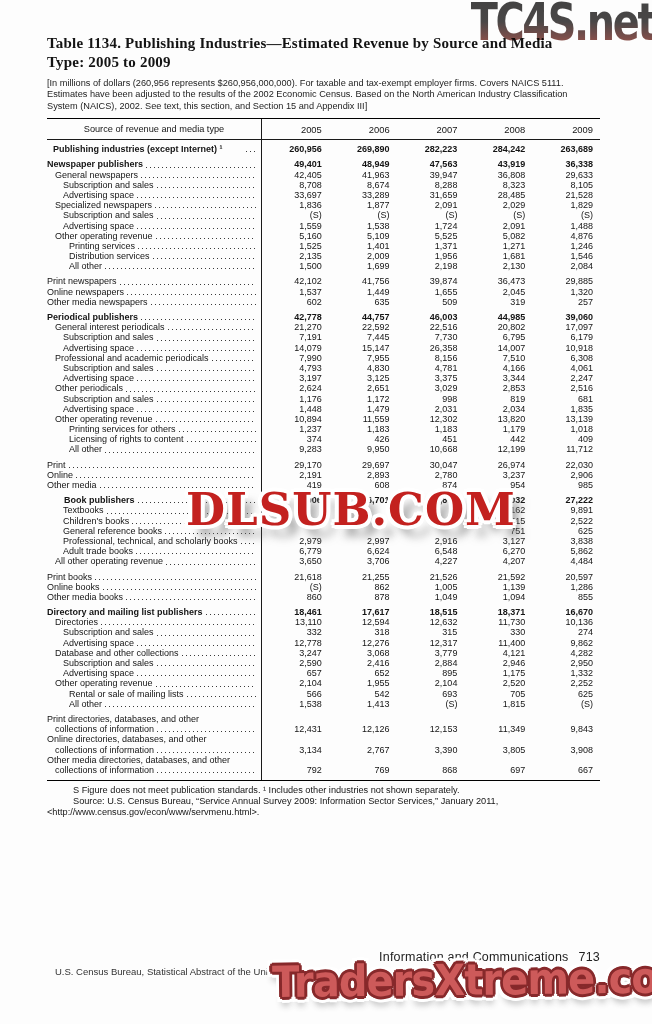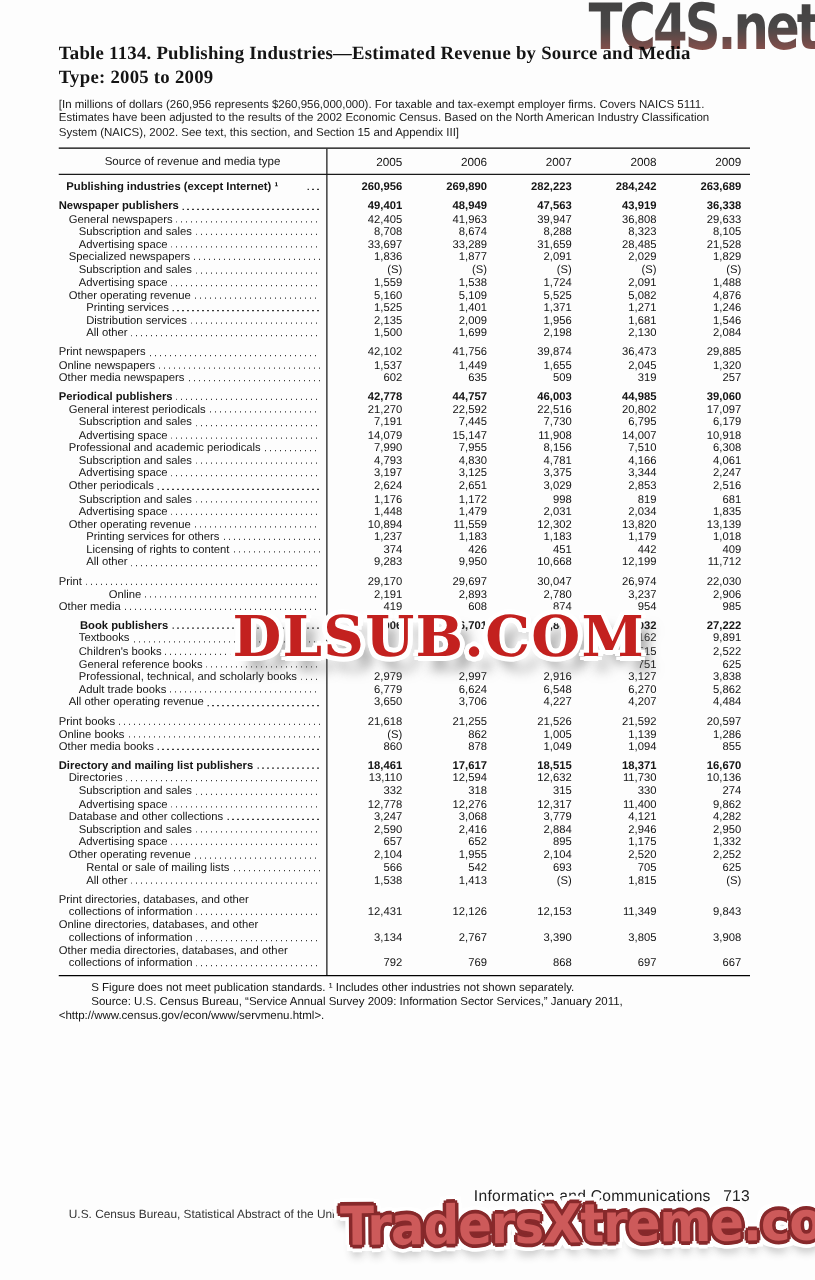--- a/index.html
+++ b/index.html
@@ -340,21 +340,21 @@
           </div>
   </div>
         <div class="trow">
     <div class="tlabel" style="padding-left: 16px;">
       <span class="lbl">Advertising space</span>
       <span class="leader"></span>
     </div>
     <div class="vals">
             <div class="cell">14,079</div>
             <div class="cell">15,147</div>
-            <div class="cell">11,908</div>
+            <div class="cell">26,358</div>
             <div class="cell">14,007</div>
             <div class="cell">10,918</div>
           </div>
   </div>
         <div class="trow">
     <div class="tlabel" style="padding-left: 8px;">
       <span class="lbl">Professional and academic periodicals</span>
       <span class="leader"></span>
     </div>
     <div class="vals">
@@ -489,21 +489,21 @@
     </div>
     <div class="vals">
             <div class="cell">29,170</div>
             <div class="cell">29,697</div>
             <div class="cell">30,047</div>
             <div class="cell">26,974</div>
             <div class="cell">22,030</div>
           </div>
   </div>
         <div class="trow">
-    <div class="tlabel" style="padding-left: 0px; margin-left: 40px;">
+    <div class="tlabel" style="padding-left: 0px;">
       <span class="lbl">Online</span>
       <span class="leader"></span>
     </div>
     <div class="vals">
             <div class="cell">2,191</div>
             <div class="cell">2,893</div>
             <div class="cell">2,780</div>
             <div class="cell">3,237</div>
             <div class="cell">2,906</div>
           </div>

